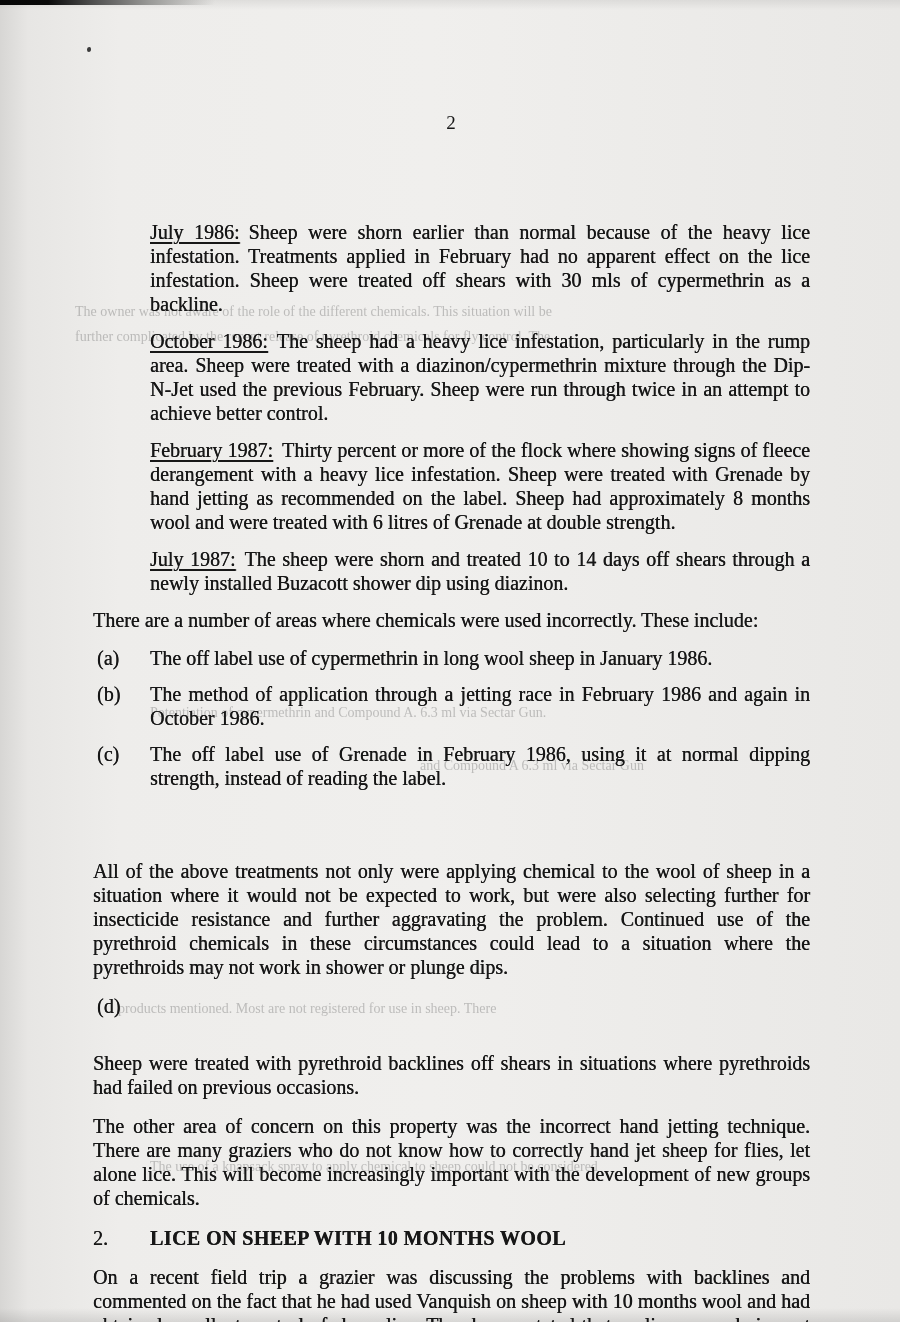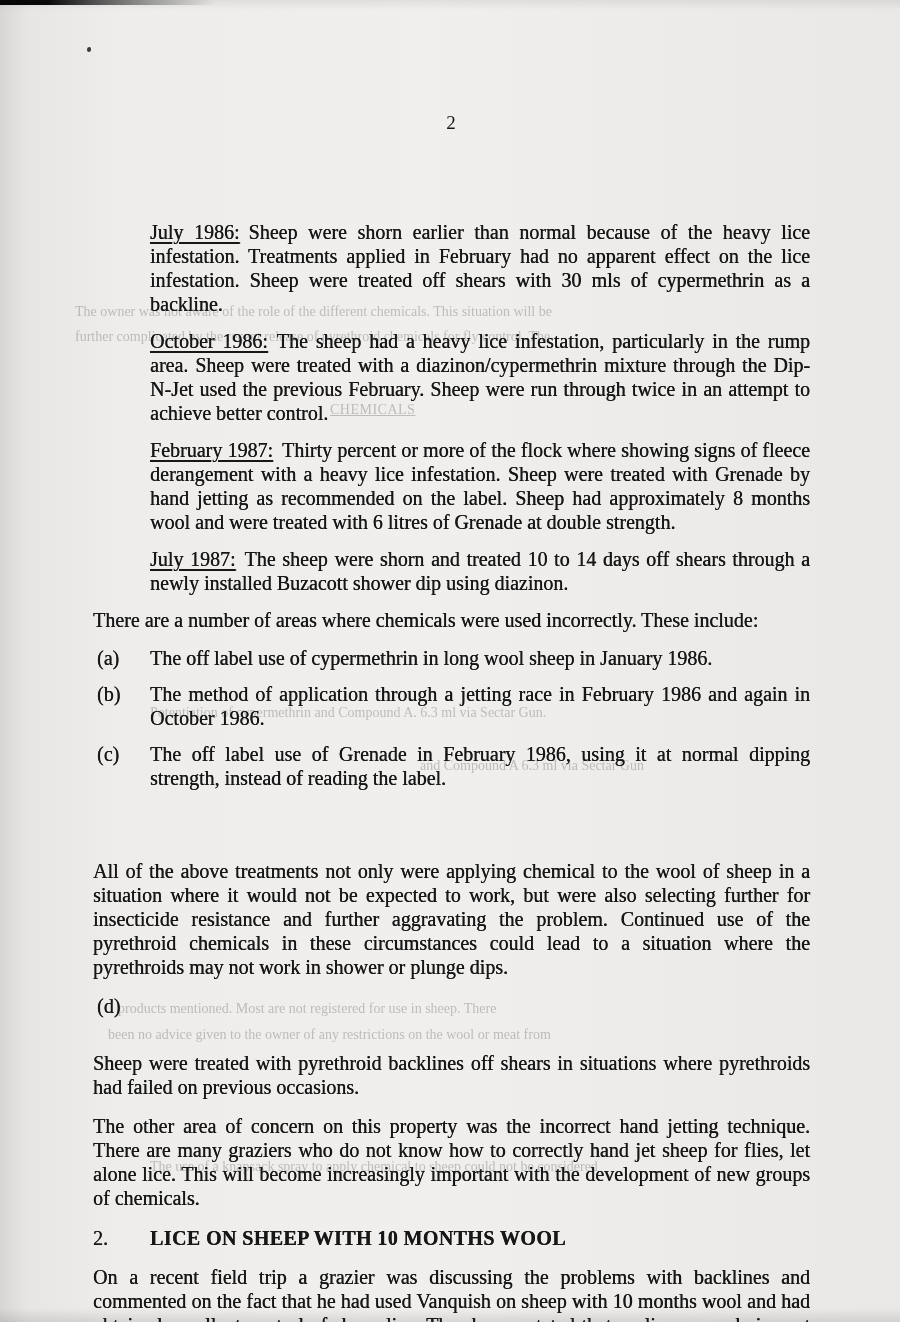--- a/index.html
+++ b/index.html
@@ -58,25 +58,23 @@
 <body>
 
 <div class="page">
 
   <div class="scan-mark-top"></div>
   <div class="scan-speck"></div>
   <div class="edge-bottom"></div>
 
   <div class="ghost g0">The owner was not aware of the role of the different chemicals.  This situation will be</div>
   <div class="ghost g1">further complicated by the recent release of pyrethroid chemicals for fly control.  The</div>
-  <div class="ghost g2">CHEMICALS</div>
   <div class="ghost g3">Potentiation of cypermethrin and Compound A.  6.3 ml via Sectar Gun.</div>
   <div class="ghost g4">and Compound A   6.3 ml via Sectar Gun</div>
   <div class="ghost g5">products mentioned.  Most are not registered for use in sheep.  There</div>
-  <div class="ghost g6">been no advice given to the owner of any restrictions on the wool or meat from</div>
   <div class="ghost g7">The use of a knapsack spray to apply chemical to sheep could not be considered</div>
 
   <div class="page-number">2</div>
 
   <div class="content">
 
     <p class="entry"><span class="date">July 1986:</span><span>Sheep were shorn earlier than normal because of the heavy lice infestation. Treatments applied in February had no apparent effect on the lice infestation. Sheep were treated off shears with 30 mls of cypermethrin as a backline.</span></p>
 
     <p class="entry"><span class="date">October 1986:</span><span>The sheep had a heavy lice infestation, particularly in the rump area. Sheep were treated with a diazinon/cypermethrin mixture through the Dip-N-Jet used the previous February. Sheep were run through twice in an attempt to achieve better control.</span></p>
 

